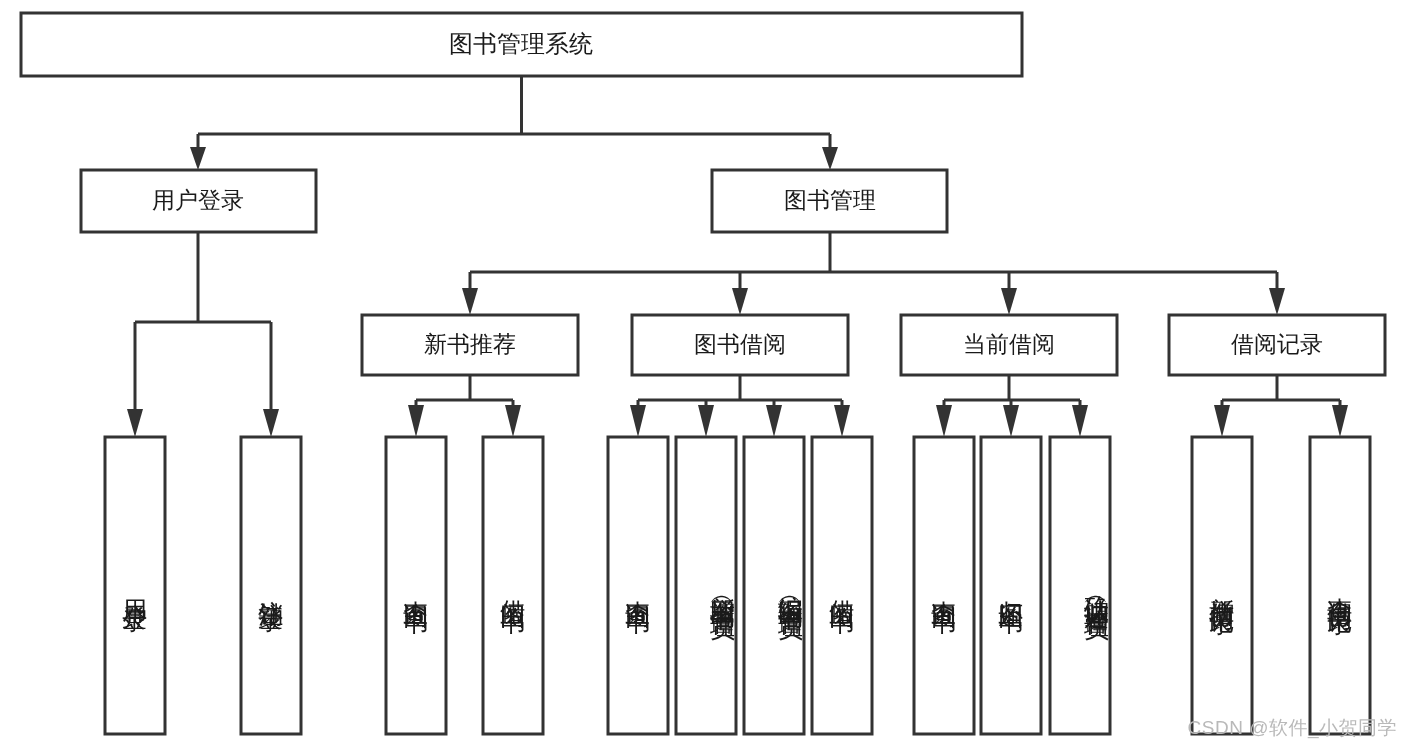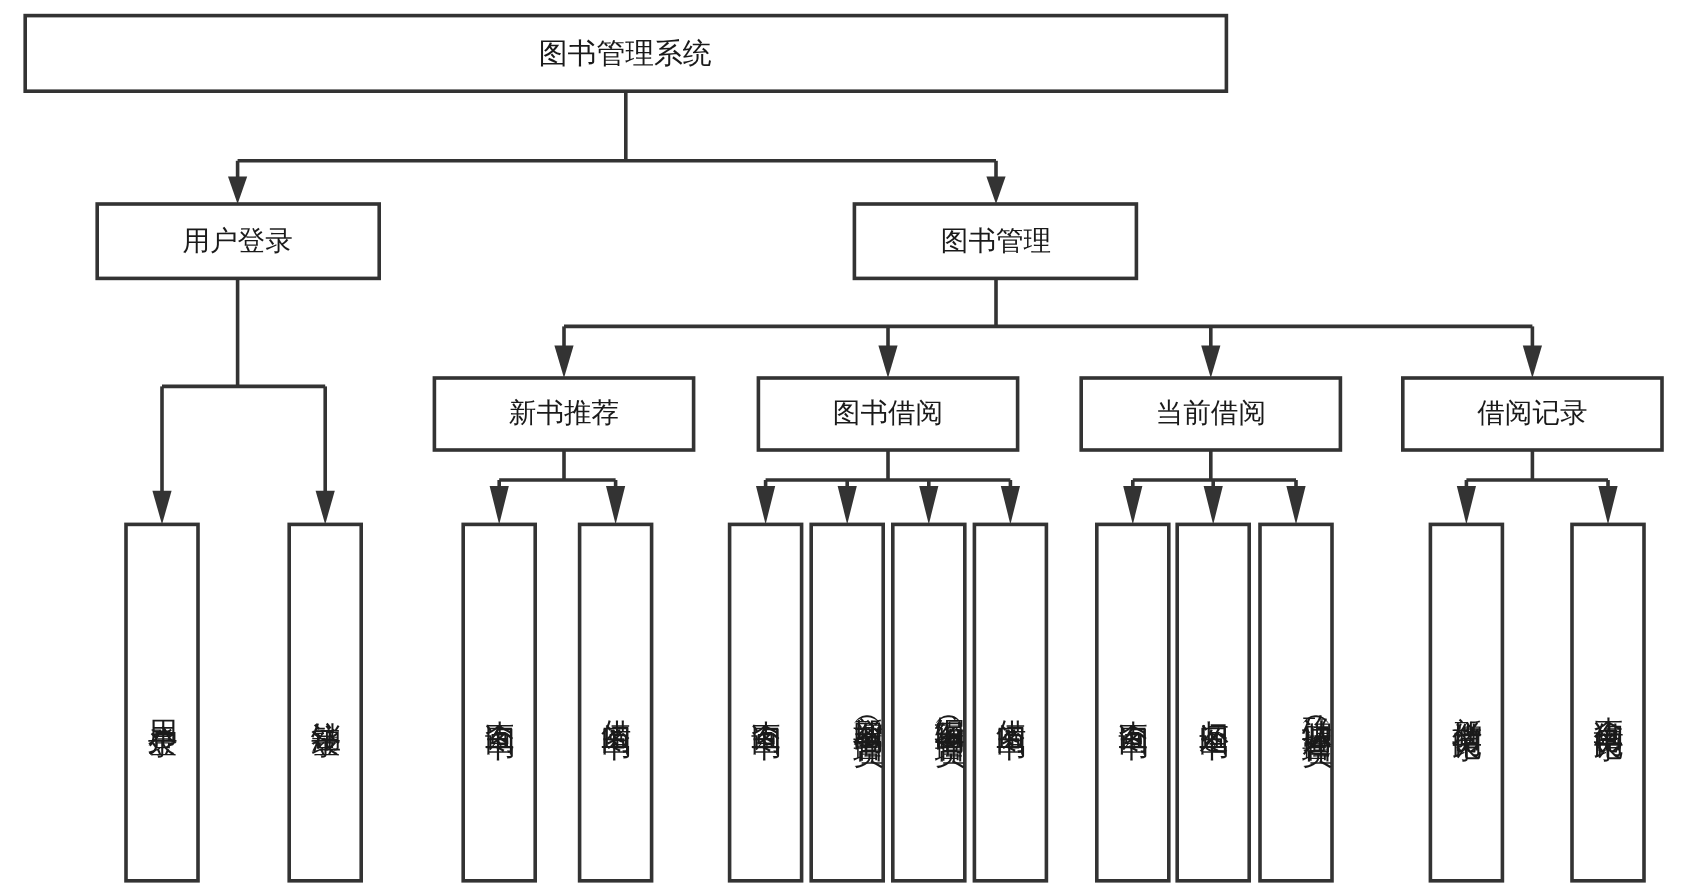--- a/index.html
+++ b/index.html
@@ -215,14 +215,15 @@
   <div class="leaf-label" style="left:744px; top:437px; width:60px; height:297px; align-items:flex-start; padding-top:8px; box-sizing:border-box;">编辑图书（管理员）</div>
   <div class="leaf-label" style="left:812px; top:437px; width:60px; height:297px;">借阅图书</div>
 
   <div class="leaf-label" style="left:914px; top:437px; width:60px; height:297px;">查询图书</div>
   <div class="leaf-label" style="left:981px; top:437px; width:60px; height:297px;">归还图书</div>
   <div class="leaf-label" style="left:1050px; top:437px; width:60px; height:297px; align-items:flex-start; padding-top:8px; box-sizing:border-box;">确认归还（管理员）</div>
 
   <div class="leaf-label" style="left:1192px; top:437px; width:60px; height:297px;">新增借阅记录</div>
   <div class="leaf-label" style="left:1310px; top:437px; width:60px; height:297px;">查询借阅记录</div>
 
+  <div class="watermark">CSDN @软件_小贺同学</div>
 
 </div>
 
 </body></html>

